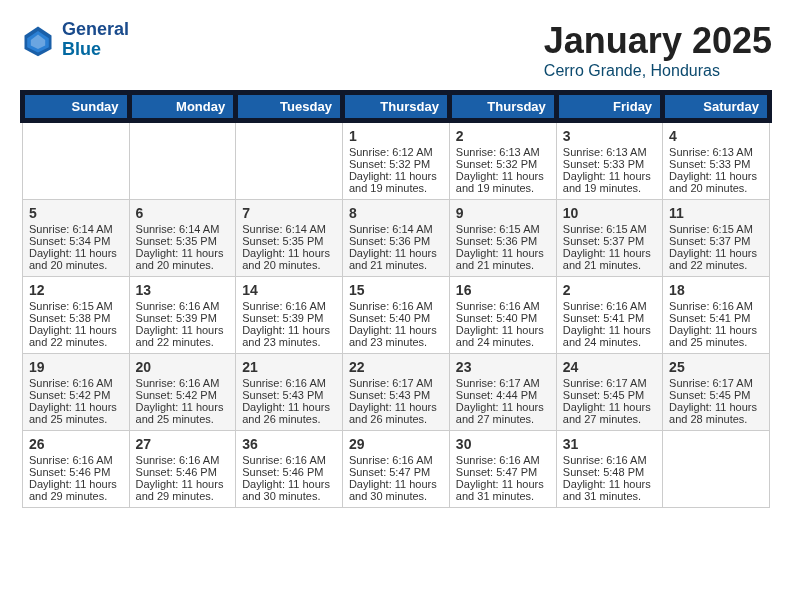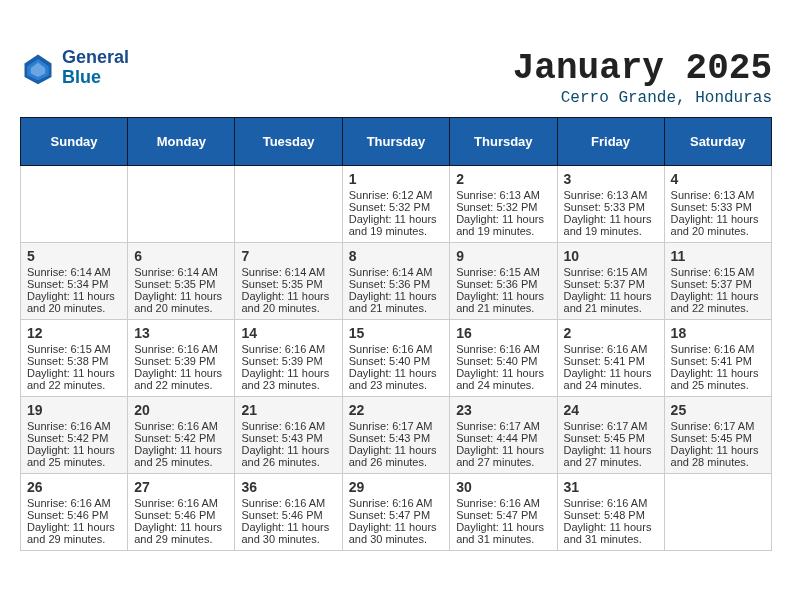--- a/index.html
+++ b/index.html
@@ -8,64 +8,62 @@
       background: #fff;
       width: 792px;
       min-height: 612px;
       padding: 20px;
     }
     .header {
       display: flex;
       justify-content: space-between;
       align-items: flex-start;
       margin-bottom: 10px;
-      margin-top: 28px;
     }
     .logo {
       display: flex;
       align-items: center;
       gap: 6px;
     }
     .logo-text {
       display: flex;
       flex-direction: column;
       font-size: 18px;
       font-weight: bold;
       color: #1a4b8c;
       line-height: 1.1;
     }
     .logo-icon {
       width: 36px;
       height: 36px;
     }
     .title-section {
-      text-align: right;
-      font-family: Liberation Mono, monospace;
+      text-align: left;
     }
     .month-title {
       font-size: 36px;
       font-weight: bold;
       color: #222;
     }
     .subtitle {
       font-size: 16px;
       color: #0c4a6e;
     }
     .calendar {
       width: 100%;
       border-collapse: collapse;
       border: 1px solid #ccc;
     }
     .calendar th {
       background-color: #1a5fa8;
       color: #fff;
-      text-align: center;
-      padding: 16px 8px;
+      text-align: right;
+      padding: 4px 8px;
       font-size: 13px;
-      border: 1px solid #0f172a;
+      border: 5px solid #0f172a;
     }
     .calendar td {
       vertical-align: top;
       border: 1px solid #ccc;
       padding: 5px 6px;
       width: 108px;
       min-height: 80px;
       font-size: 11px;
       color: #333;
       background: #fff;

